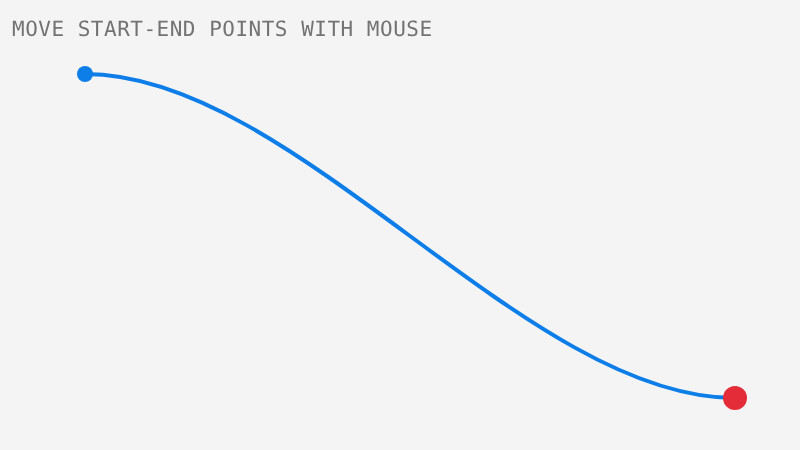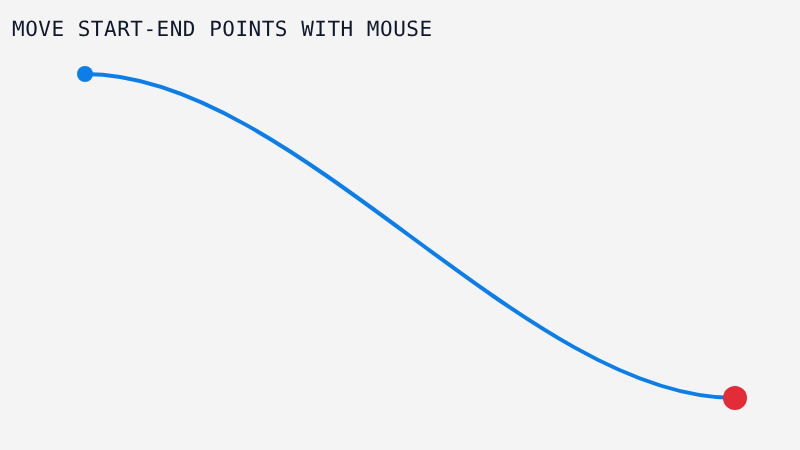--- a/index.html
+++ b/index.html
@@ -59,15 +59,15 @@
 
     <rect x="0" y="0" width="800" height="450" fill="#f4f4f4"></rect>
 
     <path fill="none" stroke-linecap="round" stroke-linejoin="round" style="stroke:#0d7de8; stroke-width:4;" d="M 85 74 C 295 74, 525 398, 735 398" stroke="#0d7de8" stroke-width="4"></path>
 
     <circle class="handle" cy="74" r="8" style="fill:#0d7de8;" cx="85" fill="#0d7de8"></circle>
 
     <circle class="handle" cy="398" r="12" style="fill:#e42b38;" cx="735" fill="#e42b38"></circle>
   </svg>
 
-  <h1 id="title" style="left: 12px; top: 17px; color: #0f172a; font-size: 21px;">MOVE START-END POINTS WITH MOUSE</h1>
+  <h1 id="title" style="left: 12px; top: 17px; color: #737373; font-size: 21px;">MOVE START-END POINTS WITH MOUSE</h1>
 
 </div>
 
 </body></html>

